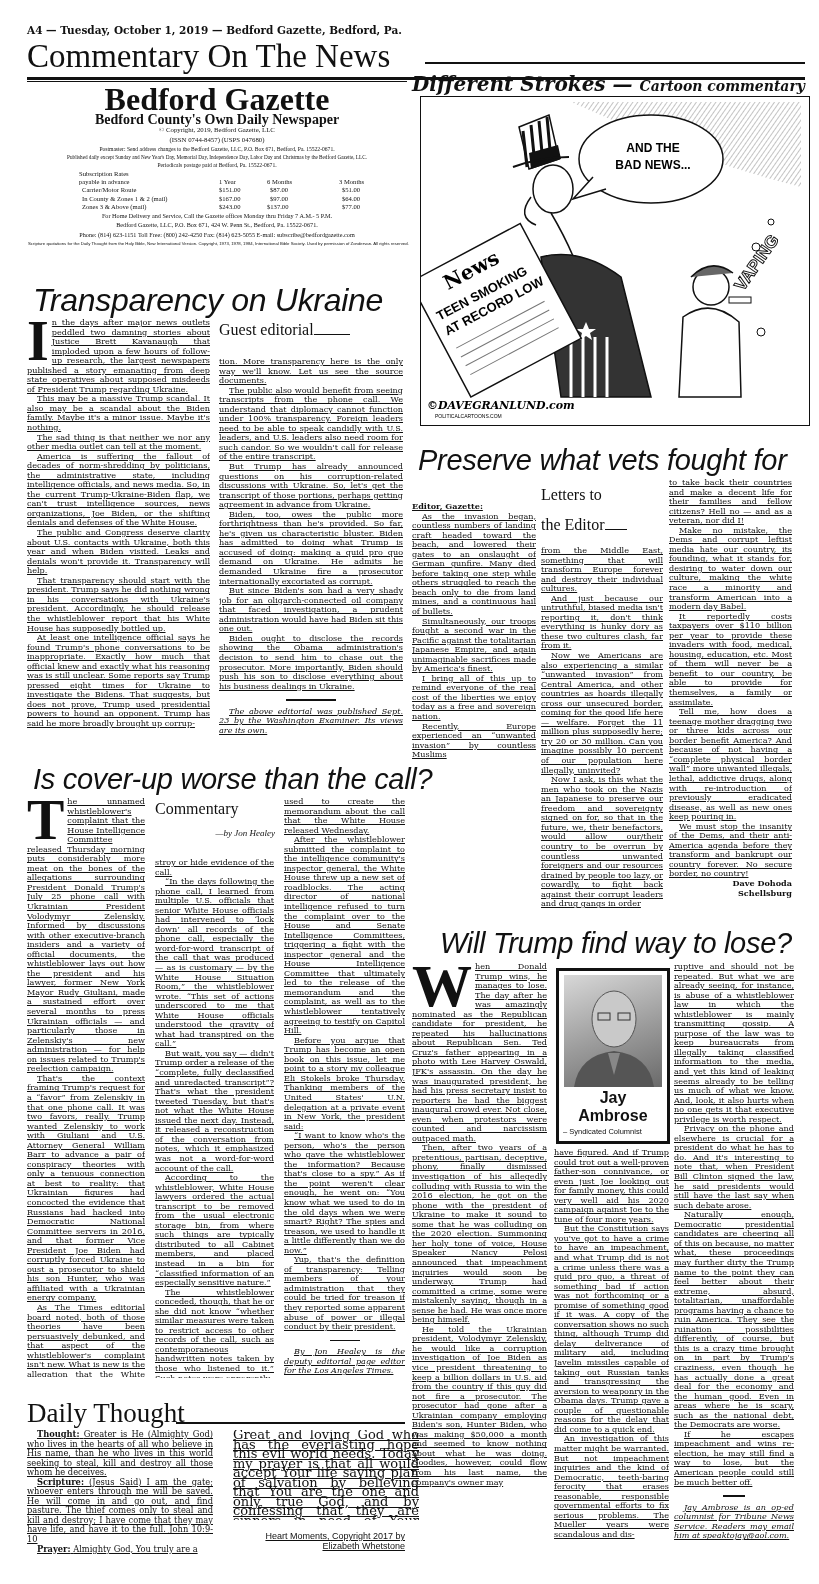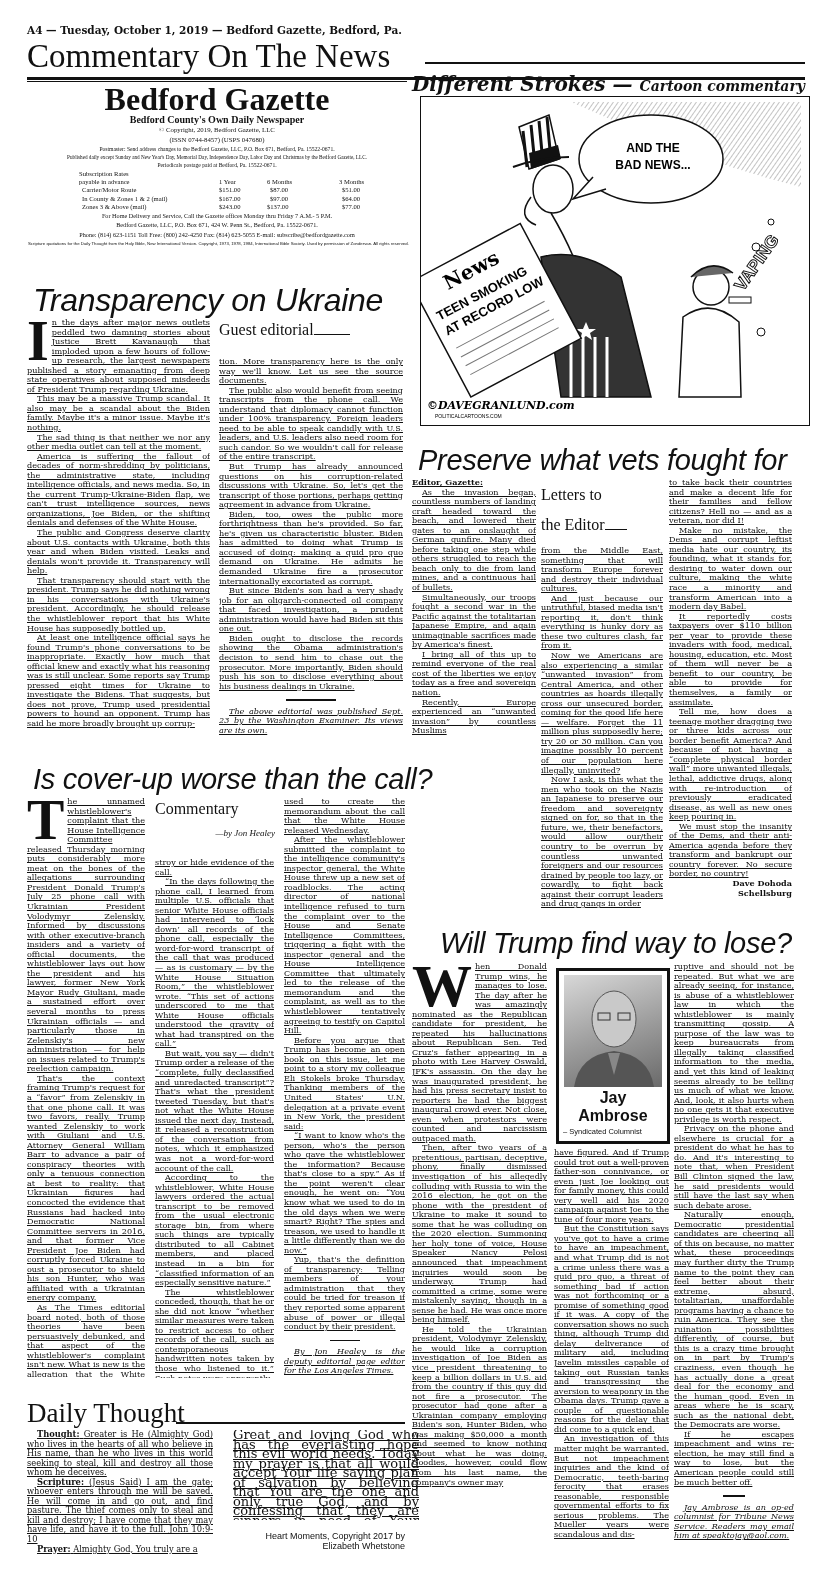--- a/index.html
+++ b/index.html
@@ -4,21 +4,21 @@
 <style>
   html,body{margin:0;padding:0;background:#fff;}
   body{width:819px;height:1584px;position:relative;overflow:hidden;color:#111;font-family:"DejaVu Serif",serif;}
   .abs{position:absolute;}
   .dateline{left:27px;top:24px;font-size:10.5px;font-weight:bold;font-family:"DejaVu Serif",serif;}
   .section-title{left:27px;top:38px;font-size:33px;font-family:"Liberation Serif",serif;line-height:36px;white-space:nowrap;}
   .rule-thick{height:3px;background:#111;}
   .rule-thin{height:1px;background:#111;}
   .masthead{left:28px;top:84px;width:378px;text-align:center;}
   .mast-name{font-family:"Liberation Serif",serif;font-size:32px;font-weight:bold;line-height:30px;}
-  .mast-sub{font-family:"Liberation Serif",serif;font-size:10px;font-weight:bold;line-height:11px;}
+  .mast-sub{font-family:"Liberation Serif",serif;font-size:14px;font-weight:bold;line-height:11px;}
   .mast-small{font-family:"Liberation Serif",serif;font-size:6.8px;line-height:10px;}
   .mast-tiny{font-family:"Liberation Sans",sans-serif;font-size:4.3px;line-height:7px;white-space:nowrap;}
   table.subs{font-family:"Liberation Serif",serif;font-size:6.6px;border-collapse:collapse;margin:0 0 0 51px;text-align:left;}
   table.subs td{padding:0;line-height:8.2px;}
   .cartoon-head{left:412px;top:72px;white-space:nowrap;font-family:"DejaVu Serif",serif;font-style:italic;font-weight:bold;font-size:20px;}
   .cartoon-head .sub{font-size:14px;font-weight:bold;}
   .cartoon{left:420px;top:96px;width:388px;height:328px;border:1.5px solid #111;background:#fff;}
   .headline{font-family:"Liberation Sans",sans-serif;font-style:italic;font-size:31px;line-height:34px;white-space:nowrap;letter-spacing:-0.3px;}
   .col{font-family:"DejaVu Serif",serif;font-size:8.1px;line-height:9.55px;text-align:justify;hyphens:auto;overflow:hidden;}
   .col p{margin:0;text-indent:10px;text-decoration:underline;}
@@ -166,21 +166,21 @@
   <p>The public also would benefit from seeing transcripts from the phone call. We understand that diplomacy cannot function under 100% transparency. Foreign leaders need to be able to speak candidly with U.S. leaders, and U.S. leaders also need room for such candor. So we wouldn't call for release of the entire transcript.</p>
   <p>But Trump has already announced questions on his corruption-related discussions with Ukraine. So, let's get the transcript of those portions, perhaps getting agreement in advance from Ukraine.</p>
   <p>Biden, too, owes the public more forthrightness than he's provided. So far, he's given us characteristic bluster. Biden has admitted to doing what Trump is accused of doing: making a quid pro quo demand on Ukraine. He admits he demanded Ukraine fire a prosecutor internationally excoriated as corrupt.</p>
   <p>But since Biden's son had a very shady job for an oligarch-connected oil company that faced investigation, a prudent administration would have had Biden sit this one out.</p>
   <p>Biden ought to disclose the records showing the Obama administration's decision to send him to chase out the prosecutor. More importantly, Biden should push his son to disclose everything about his business dealings in Ukraine.</p>
   <div class="short-rule"></div>
   <p class="italic-note">The above editorial was published Sept. 23 by the Washington Examiner. Its views are its own.</p>
 </div>
 
 <div class="abs headline" style="left:418px;top:443px;font-size:29px;">Preserve what vets fought for</div>
-<div class="abs col" style="left:412px;top:478px;width:124px;height:432px;">
+<div class="abs col" style="left:412px;top:502px;width:124px;height:432px;">
   <p class="noind" style="font-weight:bold;">Editor, Gazette:</p>
   <p>As the invasion began, countless numbers of landing craft headed toward the beach, and lowered their gates to an onslaught of German gunfire. Many died before taking one step while others struggled to reach the beach only to die from land mines, and a continuous hail of bullets.</p>
   <p>Simultaneously, our troops fought a second war in the Pacific against the totalitarian Japanese Empire, and again unimaginable sacrifices made by America's finest.</p>
   <p>I bring all of this up to remind everyone of the real cost of the liberties we enjoy today as a free and sovereign nation.</p>
   <p>Recently, Europe experienced an “unwanted invasion” by countless Muslims</p>
 </div>
 <div class="abs kicker" style="left:541px;top:480px;line-height:30px;">
   <div>Letters to</div>
   <div><span>the Editor</span><span class="line" style="width:22px;"></span></div>
 </div>
@@ -268,16 +268,16 @@
 <div class="abs daily-title">Daily Thought</div>
 <div class="abs rule-thick" style="left:176px;top:1422px;width:229px;height:2px;"></div>
 <div class="abs col" style="left:27px;top:1430px;width:186px;height:130px;font-size:8.3px;">
   <p><b>Thought:</b> <span>Greater is He (Almighty God) who lives in the hearts of all who believe in His name, than he who lives in this world seeking to steal, kill and destroy all those whom he deceives.</span></p>
   <p><b>Scripture:</b> <span>(Jesus Said) I am the gate; whoever enters through me will be saved. He will come in and go out, and find pasture. The thief comes only to steal and kill and destroy; I have come that they may have life, and have it to the full. John 10:9-10</span></p>
   <p><b>Prayer:</b> <span>Almighty God, You truly are a</span></p>
 </div>
 <div class="abs col" style="left:233px;top:1430px;width:186px;height:90px;font-size:13px;">
   <p class="noind">Great and loving God who has the everlasting hope this evil world needs. Today my prayer is that all would accept Your life saving plan of salvation by believing that You are the one and only true God, and by confessing that they are sinners in need of Your saving mercy and grace. Thank You dear Lord, my Redeemer, Savior and Friend for giving me the hope of eternal life today. Amen.</p>
 </div>
-<div class="abs credit" style="left:219px;top:1531px;width:186px;">
+<div class="abs credit" style="left:219px;top:1531px;width:186px;text-decoration:underline;">
   <div>Heart Moments, Copyright 2017 by</div>
   <div>Elizabeth Whetstone</div>
 </div>
 
 </body></html>

